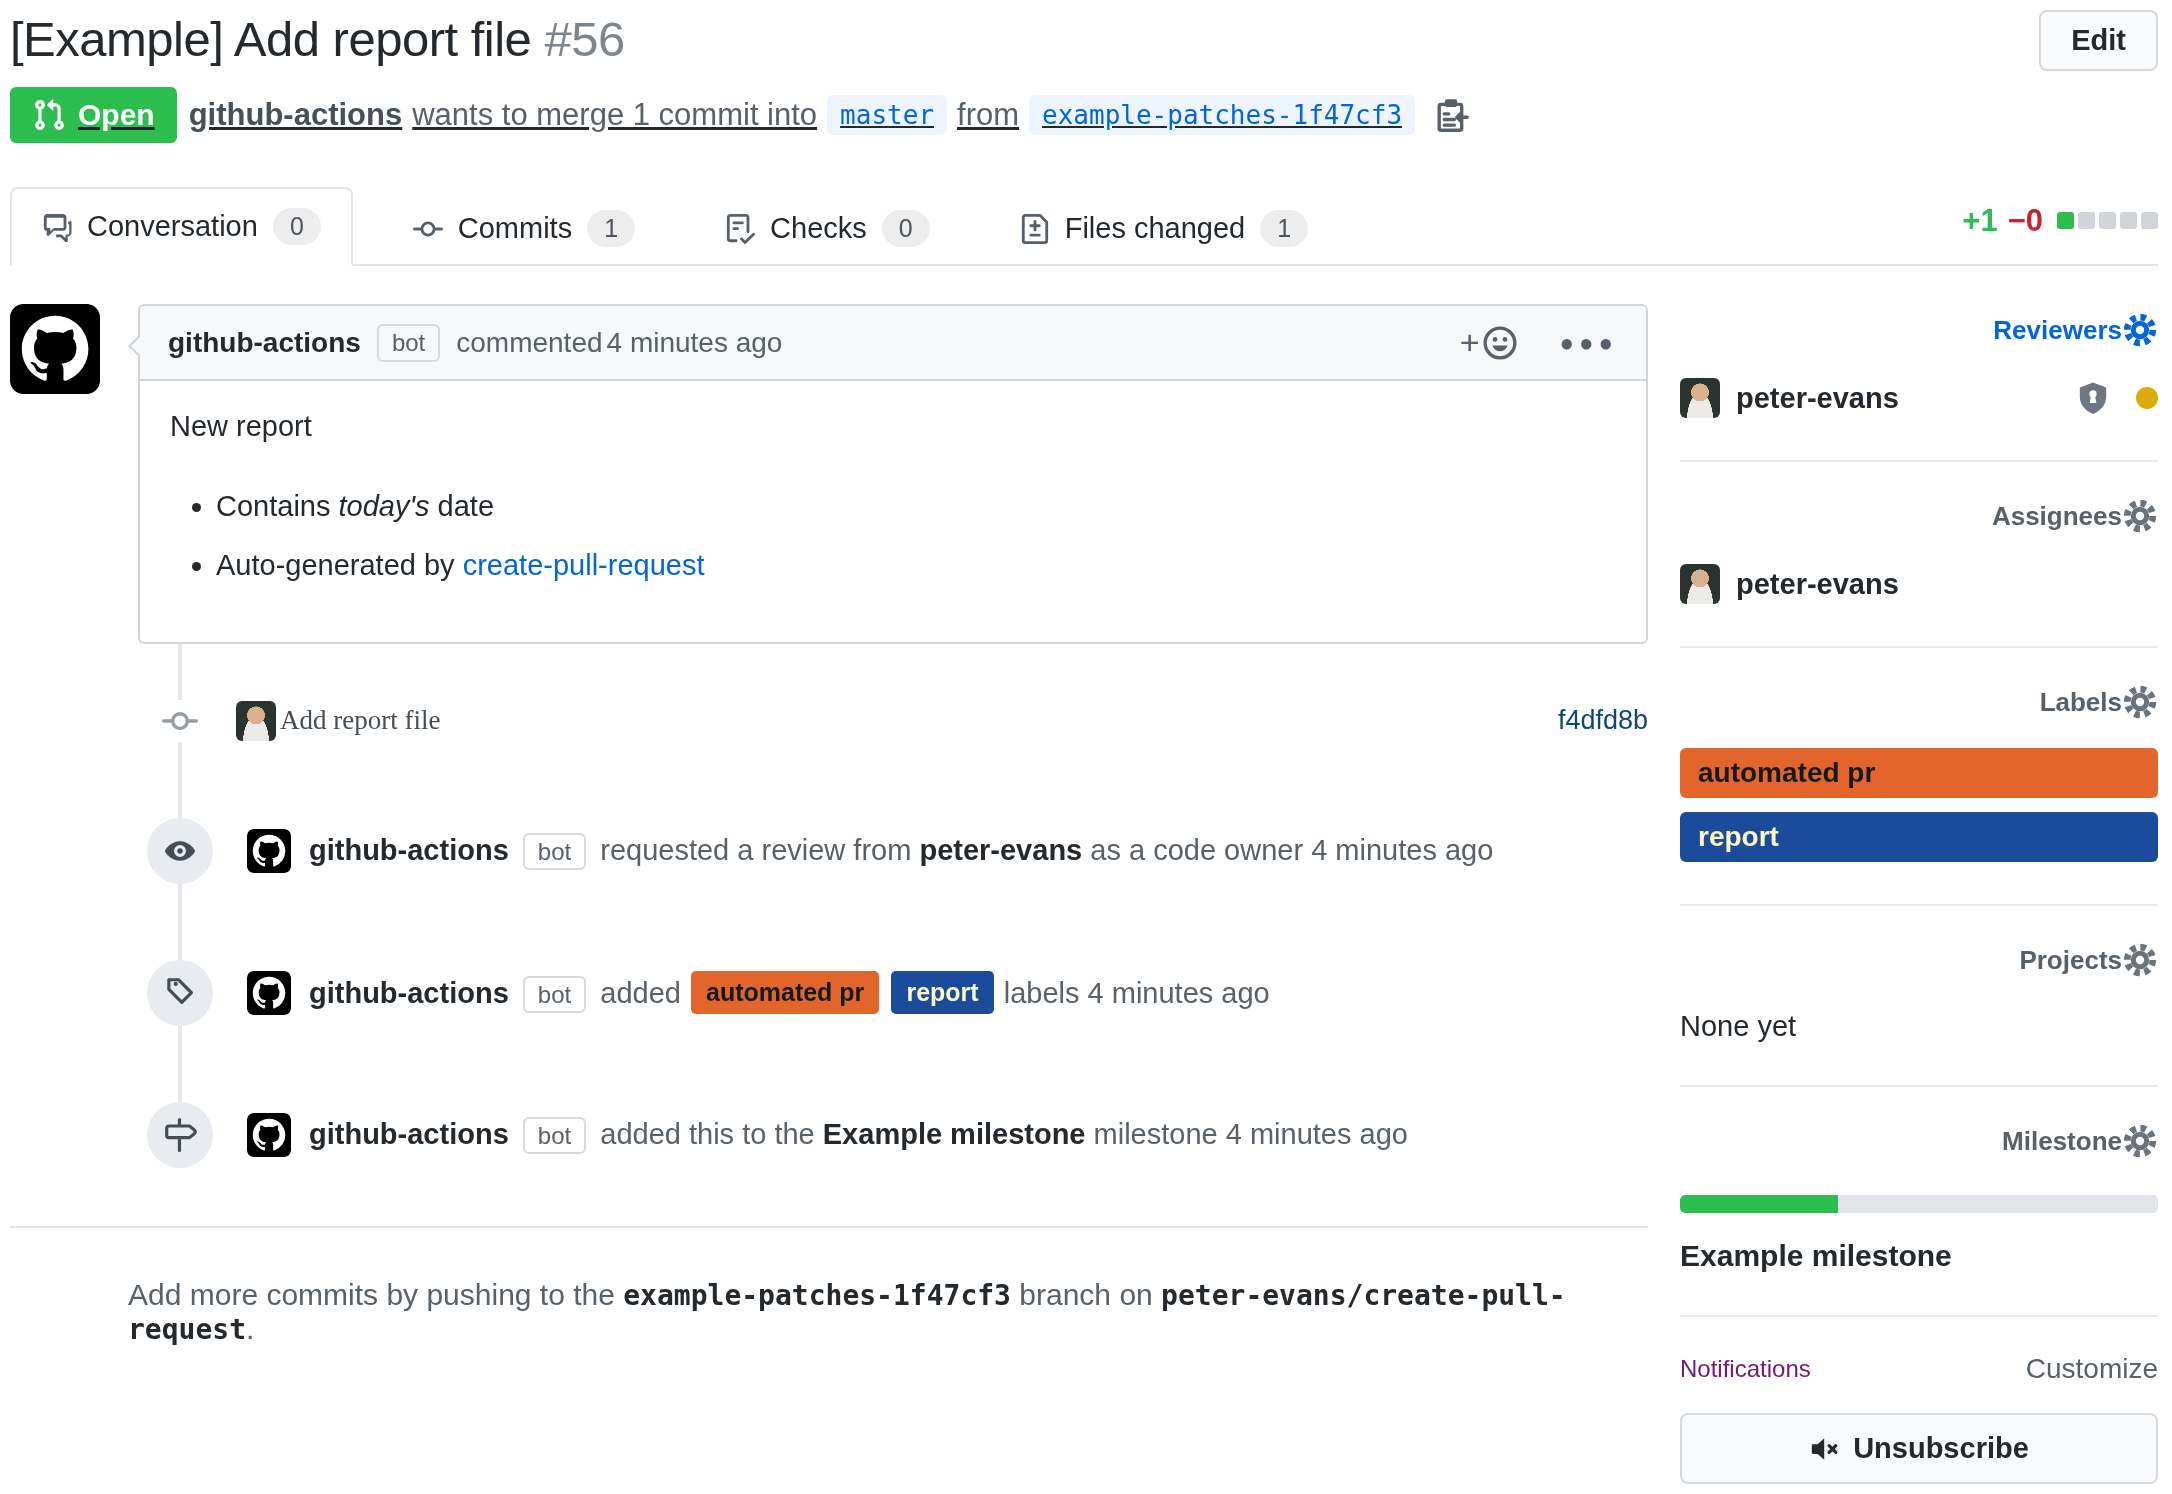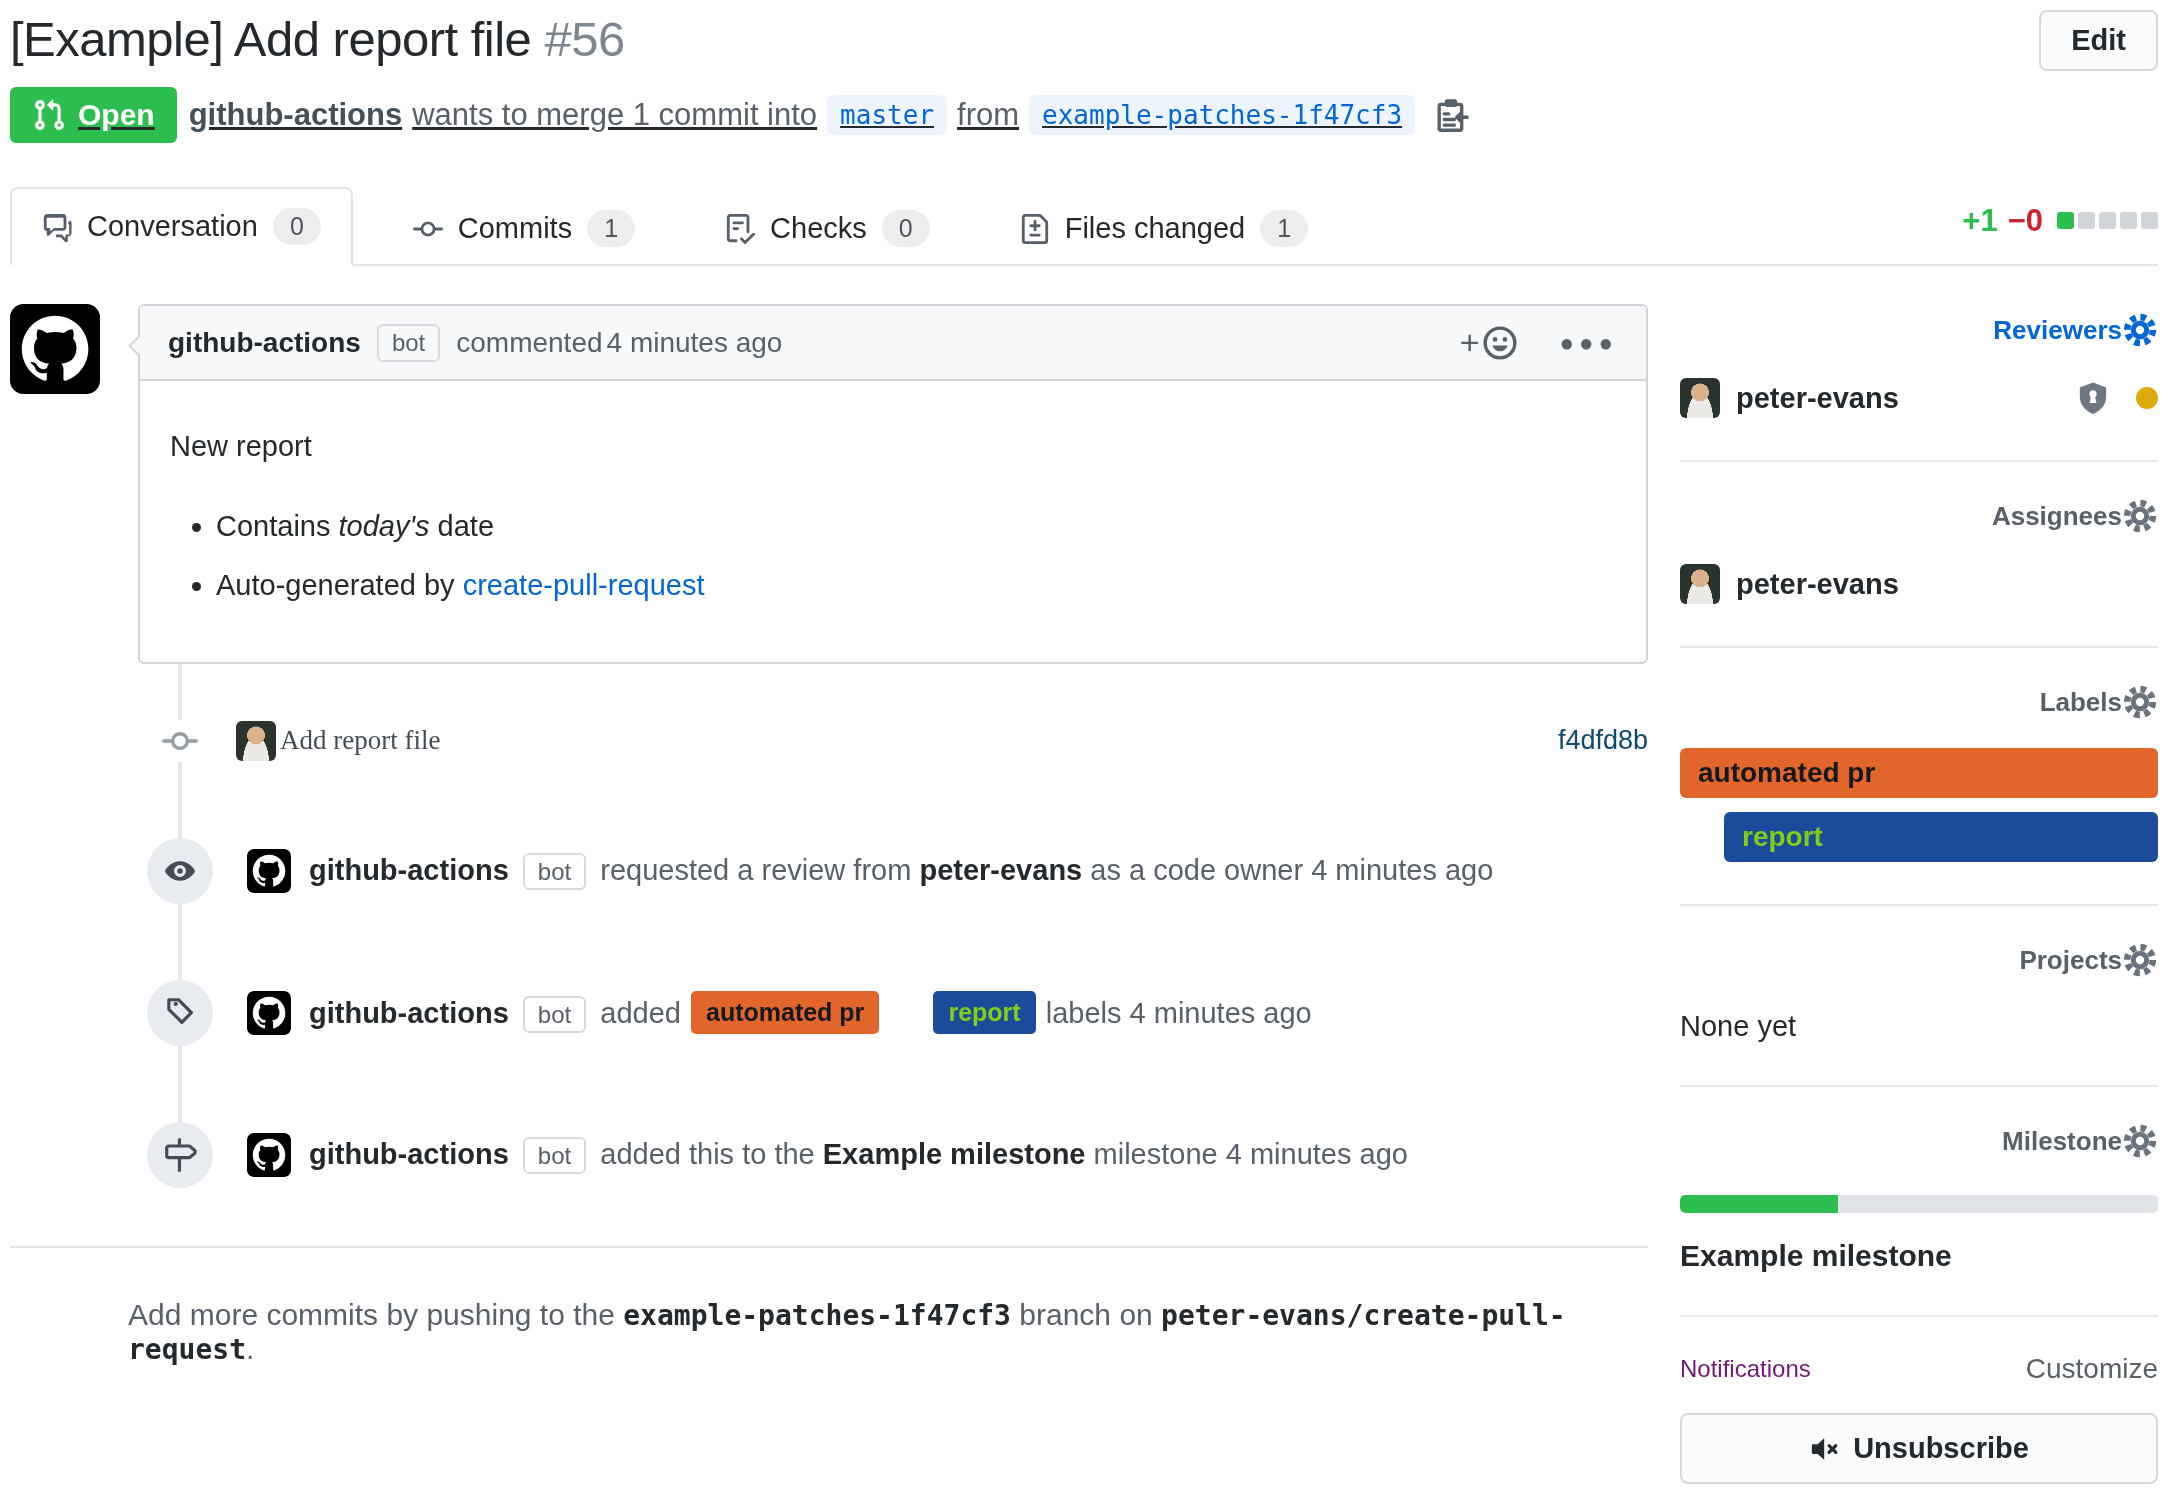--- a/index.html
+++ b/index.html
@@ -79,21 +79,21 @@
   .comment-head .author{font-weight:700; color:#24292e;}
   .bot-badge{
     border:2px solid #d6dade; border-radius:6px; padding:3px 13px;
     font-size:24px; color:#586069; margin:0 16px;
   }
   .head-gap{margin-left:4px;}
   .head-controls{margin-left:auto; display:flex; align-items:center; gap:42px; color:#586069;}
   .reaction{display:inline-flex; align-items:center; cursor:pointer;}
   .reaction .plus{font-size:34px; margin-right:2px;}
   .kebab{font-size:24px; letter-spacing:5px; font-weight:700; cursor:pointer;}
-  .comment-body{padding:44px 30px 38px; font-size:29px; line-height:1.5; color:#24292e;}
+  .comment-body{padding:24px 30px 38px; font-size:29px; line-height:1.5; color:#24292e;}
   .comment-body p{margin:0 0 36px;}
   .comment-body ul{margin:0; padding-left:46px;}
   .comment-body li{margin:16px 0;}
   a.link{color:var(--blue); text-decoration:none; cursor:pointer;}
 
   
   .timeline{position:relative; padding-top:56px;}
   .timeline::before{content:""; position:absolute; left:168px; top:0; bottom:0; width:4px; background:#e6e9ec;}
   .commit-row{display:flex; align-items:center; position:relative;}
   .commit-icon{width:48px; height:42px; margin-left:146px; background:#fff; color:#959da5; display:flex; align-items:center; justify-content:center; flex:none; position:relative;}
@@ -106,21 +106,21 @@
     width:66px; height:66px; border-radius:50%; background:#e8ebf0; color:#444d56;
     display:flex; align-items:center; justify-content:center; margin-left:137px; flex:none;
   }
   .event .avatar-sm{margin-left:34px;}
   .event-text{margin-left:18px; font-size:29px; color:#586069;}
   .event-text .actor{font-weight:700; color:#24292e;}
   .event-text .strong{font-weight:700; color:#24292e;}
   .event-text .bot-badge{margin:0 6px;}
   .inline-label{display:inline-block; font-size:25px; font-weight:700; padding:7px 15px; border-radius:5px; vertical-align:2px; margin:0 2px;}
   .lbl-orange{background:var(--label-orange); color:#16191c;}
-  .lbl-blue{background:var(--label-blue); color:#84cc16;margin-left:44px;}
+  .lbl-blue{background:var(--label-blue); color:#fef9c3;}
   .main-divider{border:none; border-top:2px solid #e1e4e8; margin:58px 0 0;}
   .push-note{margin:50px 0 0 118px; font-size:30px; color:#586069;}
   .mono-b{font-family:"DejaVu Sans Mono", monospace; font-weight:700; color:#24292e; font-size:28px;}
 
   
   .side-section{padding:36px 0 42px; border-bottom:2px solid #e6e9ec;}
   .side-section.first{padding-top:8px;}
   .side-section.last{border-bottom:none;}
   .side-head{display:flex; align-items:center; justify-content:flex-end; font-size:26px; font-weight:600; color:#586069;}
   .side-head .gear{color:#6a737d; cursor:pointer; display:inline-flex;}

